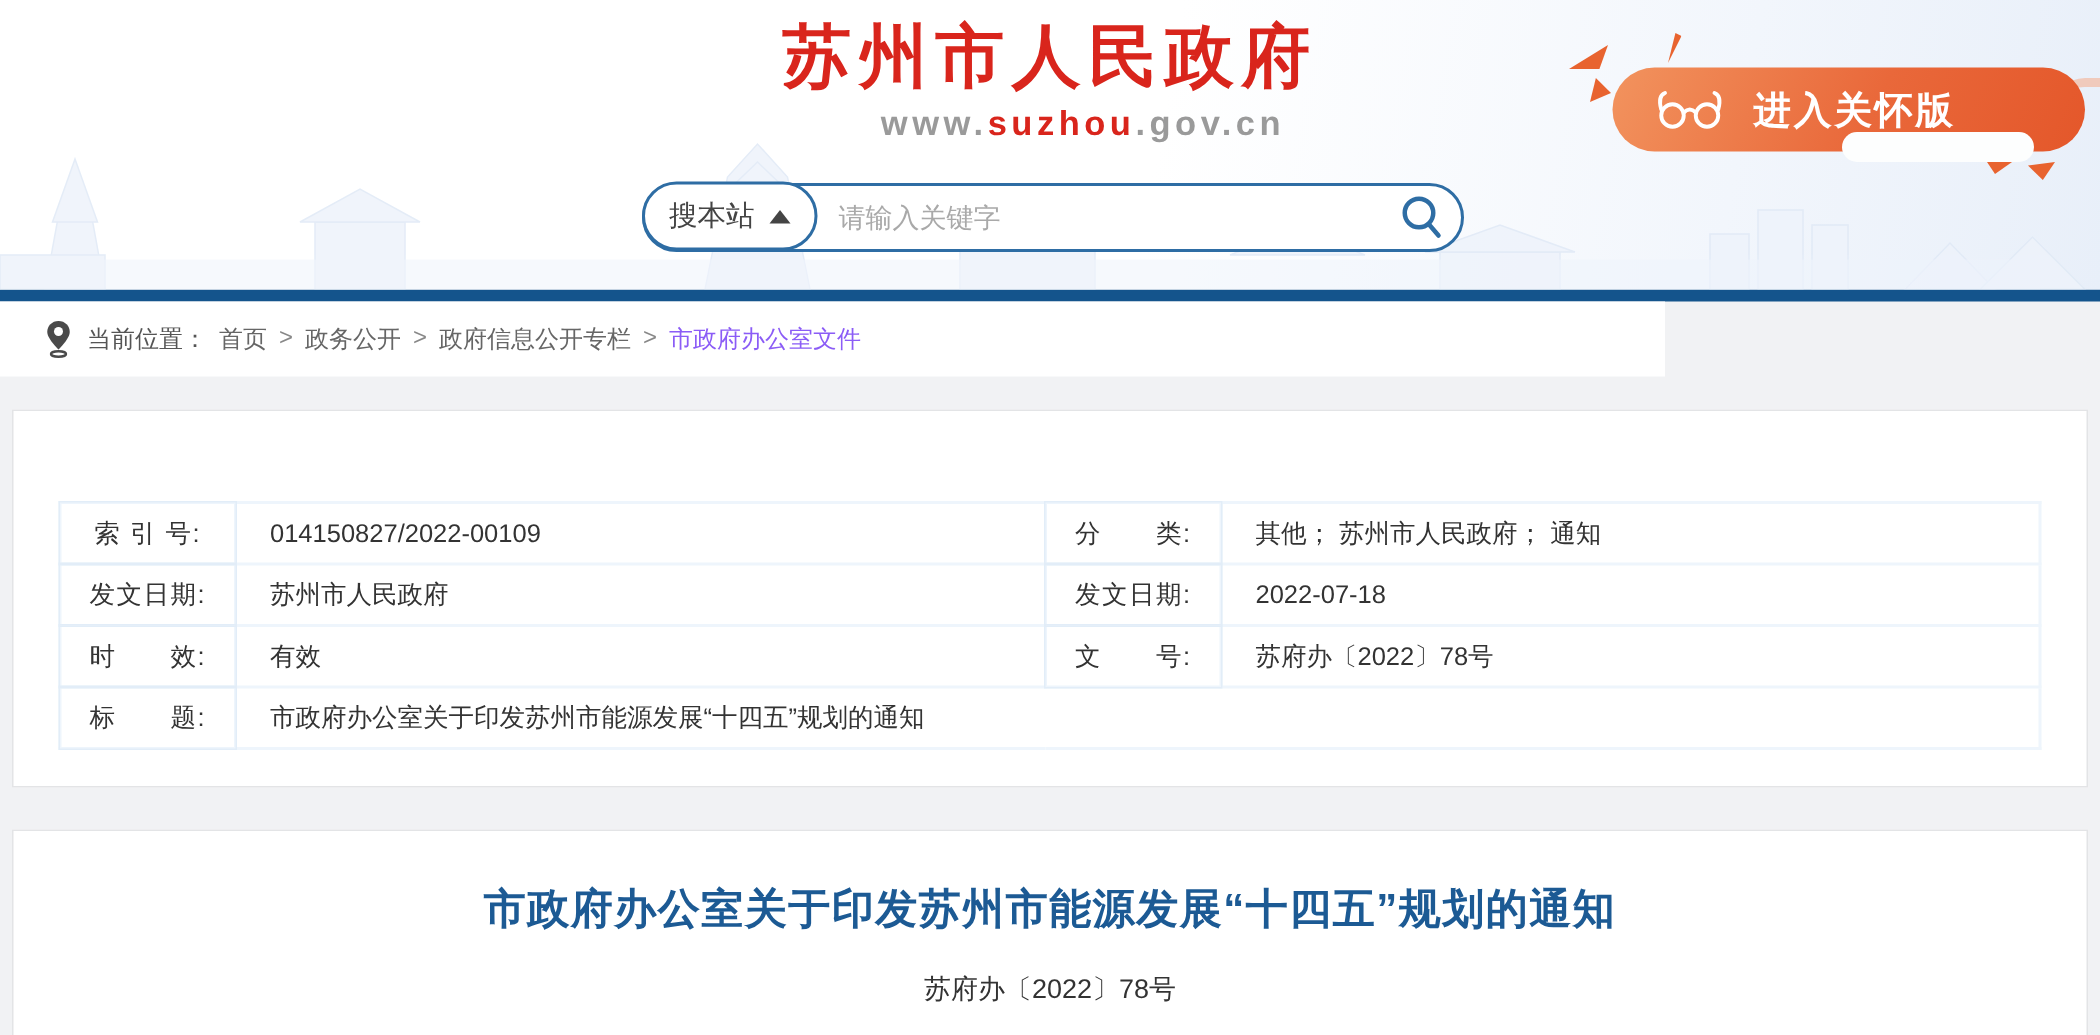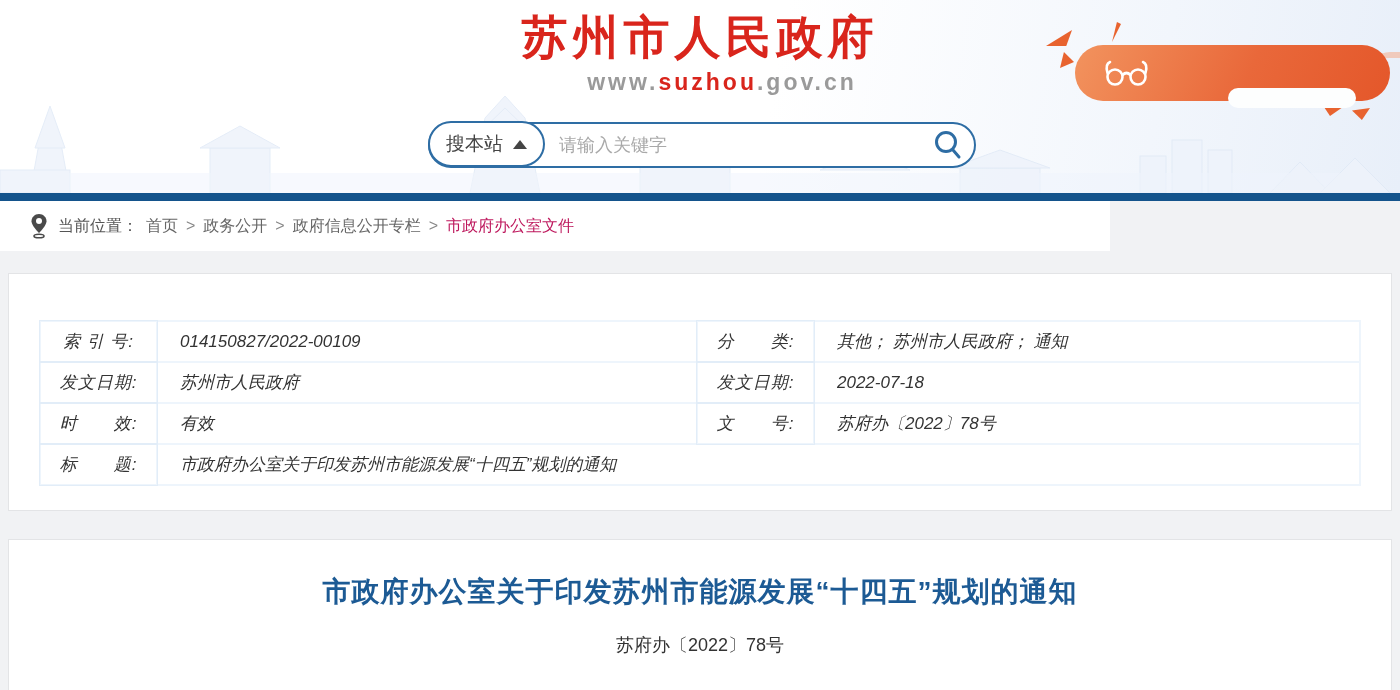--- a/index.html
+++ b/index.html
@@ -46,25 +46,25 @@
 
   .blue-bar { width:1400px; height:8px; background:#14548c; }
 
   
   .crumb-bar { width:1110px; height:50px; background:#fff; display:flex; align-items:center;
     padding-left:30px; font-size:16px; color:#555; }
   .crumb-bar .pin { margin-right:10px; }
   .crumb-label { color:#555; margin-right:6px; }
   .crumb-link { color:#666; cursor:pointer; text-decoration:none; margin:0 2px; }
   .crumb-sep { color:#888; margin:0 6px; }
-  .crumb-link.current { color:#be185d; }
+  .crumb-link.current { color:#8b5cf6; }
 
   
   .card { background:#fff; border:1px solid #e3e4e6; margin:0 8px; }
-  .card-meta { margin-top:22px; padding:46px 30px 24px 30px;font-style:italic; }
+  .card-meta { margin-top:22px; padding:60px 30px 24px 30px; }
   table.meta { width:100%; border-collapse:collapse; table-layout:fixed; font-size:17px; }
   table.meta td { border:2px solid #eef5fc; height:41px; color:#333; background:#fff; }
   td.lbl { background:#e9f3fc; color:#444; text-align:center; letter-spacing:1px;
     border:2px solid #fff; outline:1px solid #e2edf8; }
   td.val { padding-left:22px; border:1px solid #e7eef6; }
 
   .card-doc { margin-top:28px; height:300px; padding-top:33px; text-align:center; }
   .doc-title { font-size:28px; font-weight:bold; color:#1c5a94; letter-spacing:1px; }
   .doc-number { margin-top:22px; font-size:18px; color:#333; }
 </style>
@@ -126,20 +126,21 @@
   <div class="care-btn">
     <svg width="52" height="30" viewBox="0 0 52 30">
       <g fill="none" stroke="#ffffff" stroke-width="2.6" stroke-linecap="round">
         <circle cx="14" cy="19" r="7.5"></circle>
         <circle cx="37" cy="19" r="7.5"></circle>
         <path d="M21.5,17 Q25.5,13 29.5,17"></path>
         <path d="M6.5,15 Q4,6 9,4"></path>
         <path d="M44.5,15 Q47,6 42,4"></path>
       </g>
     </svg>
+    <span>进入关怀版</span>
     <div class="care-notch"></div>
   </div>
 </div>
 
 <div class="blue-bar"></div>
 
 <div class="crumb-bar">
   <svg class="pin" width="18" height="26" viewBox="0 0 18 26">
     <path d="M9,1 C4.6,1 1.5,4.3 1.5,8.3 C1.5,12.8 9,20 9,20 C9,20 16.5,12.8 16.5,8.3 C16.5,4.3 13.4,1 9,1 Z" fill="#4a4a4a"></path>
     <circle cx="9" cy="8" r="3" fill="#ffffff"></circle>

